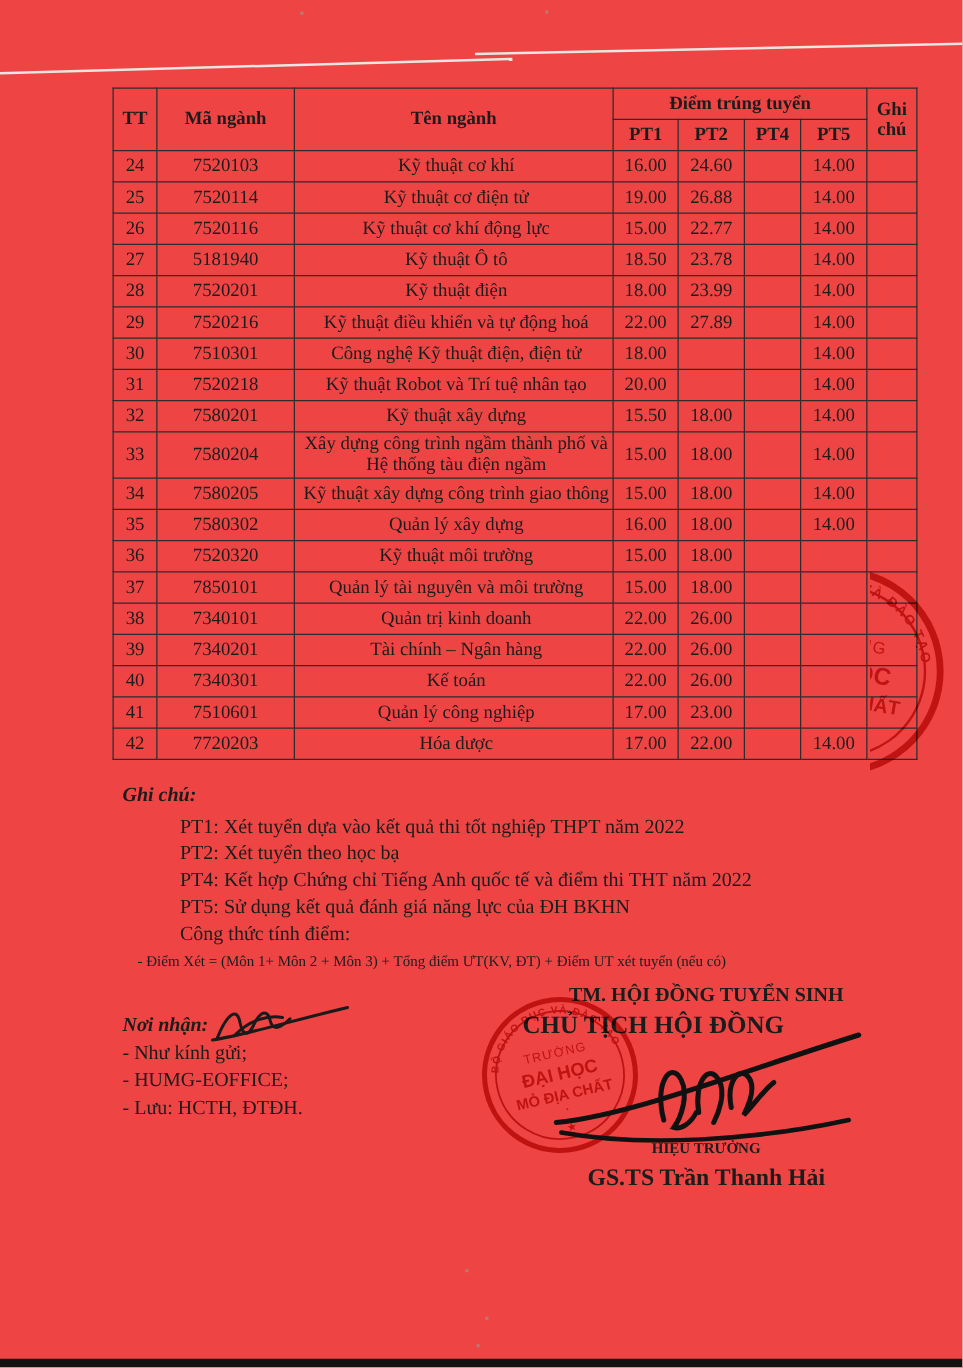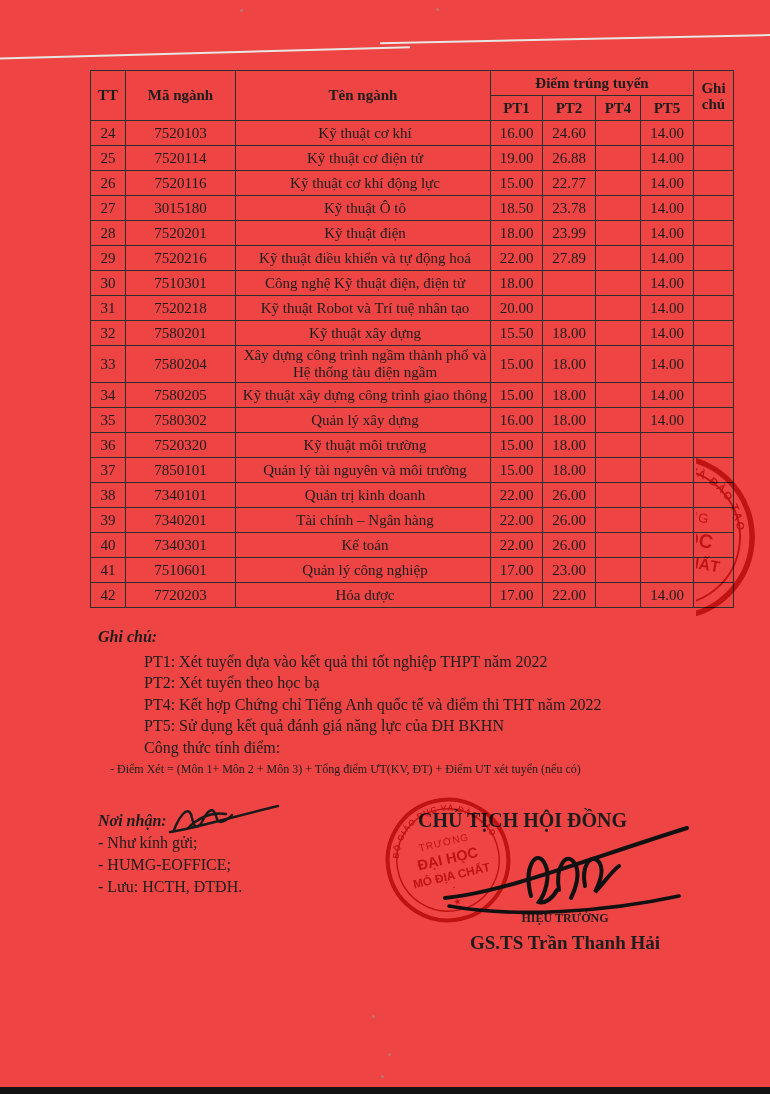--- a/index.html
+++ b/index.html
@@ -133,21 +133,21 @@
           <td class="c-code">7520116</td>
           <td class="c-name">Kỹ thuật cơ khí động lực</td>
           <td class="c-pt1">15.00</td>
           <td class="c-pt2">22.77</td>
           <td class="c-pt4"></td>
           <td class="c-pt5">14.00</td>
           <td class="c-note"></td>
         </tr>
         <tr>
           <td class="c-tt">27</td>
-          <td class="c-code">3015180</td>
+          <td class="c-code">5181940</td>
           <td class="c-name">Kỹ thuật Ô tô</td>
           <td class="c-pt1">18.50</td>
           <td class="c-pt2">23.78</td>
           <td class="c-pt4"></td>
           <td class="c-pt5">14.00</td>
           <td class="c-note"></td>
         </tr>
         <tr>
           <td class="c-tt">28</td>
           <td class="c-code">7520201</td>
@@ -318,20 +318,21 @@
         <path d="M8,32 C16,12 24,8 26,20 C28,30 32,32 37,22 C42,11 48,9 50,18 C52,27 58,25 66,17"></path>
         <path d="M4,34 C30,30 62,20 112,8"></path>
         <path d="M22,30 C34,18 48,14 60,16"></path>
       </g>
     </svg>
     <div>- Như kính gửi;</div>
     <div>- HUMG-EOFFICE;</div>
     <div>- Lưu: HCTH, ĐTĐH.</div>
   </div>
 
+  <div class="sig-head-1">TM. HỘI ĐỒNG TUYỂN SINH</div>
   <div class="sig-head-2">CHỦ TỊCH HỘI ĐỒNG</div>
 
   <svg class="signature-svg" width="260" height="95" viewBox="0 0 260 95">
     <g fill="none" stroke="#111" stroke-linecap="round">
       <path stroke-width="4" d="M10,76 C70,70 150,38 252,6"></path>
       <path stroke-width="3.6" d="M14,84 C80,96 170,90 244,74"></path>
       <path stroke-width="4" d="M96,74 C88,44 102,26 110,42 C116,54 110,72 104,80 C110,82 118,76 122,68"></path>
       <path stroke-width="4" d="M124,68 C120,44 132,28 140,42 C146,52 140,68 136,76"></path>
       <path stroke-width="4" d="M150,64 C146,44 156,30 164,40 C170,48 164,62 160,70 C168,62 176,50 184,44"></path>
     </g>

